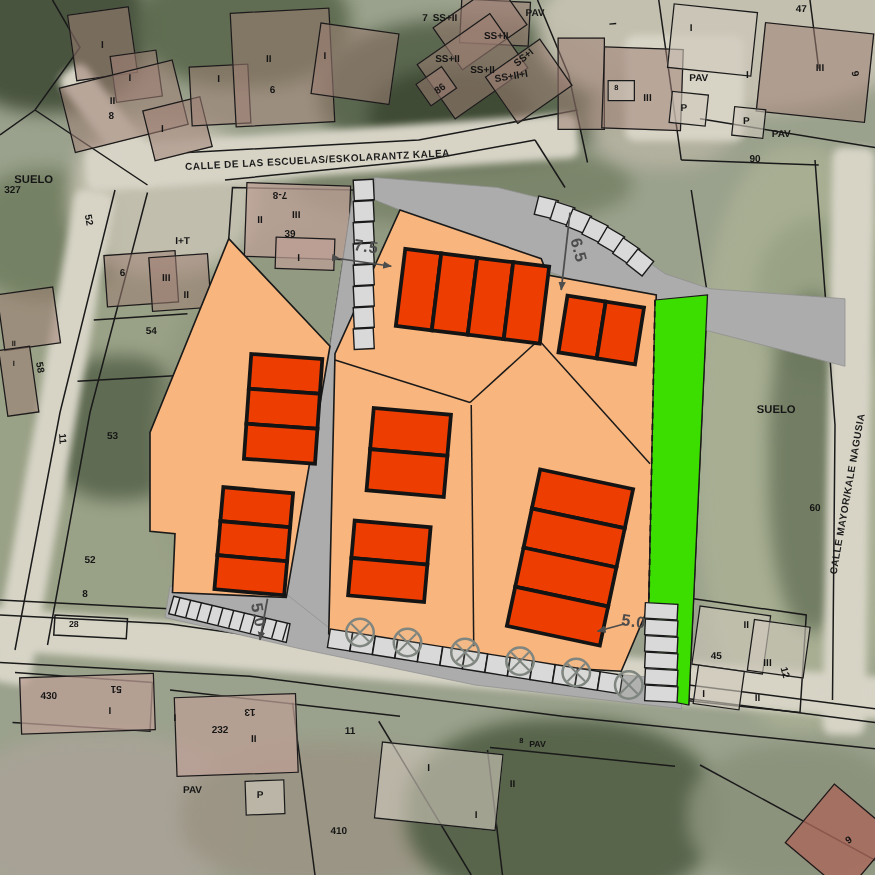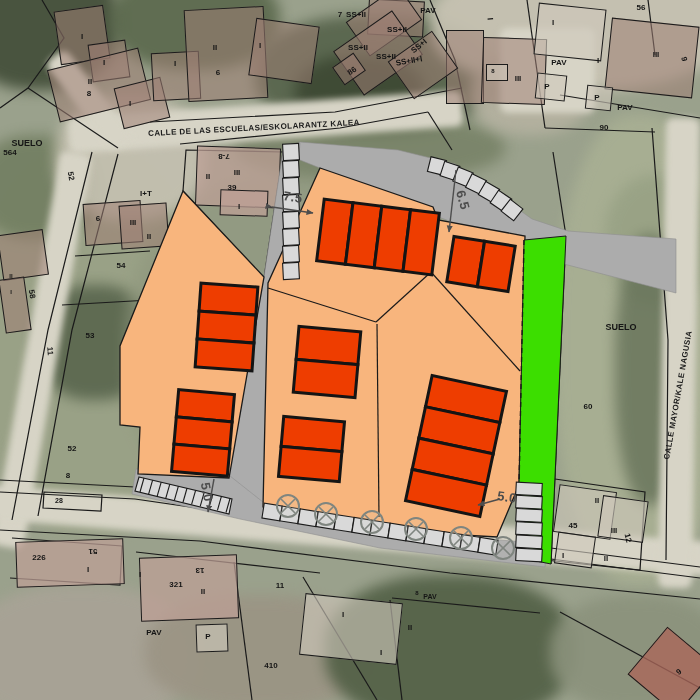--- a/index.html
+++ b/index.html
@@ -280,40 +280,40 @@
     <path class="dimline" d="M500,499 L478,505" marker-end="url(#arw)"></path>
   </svg>
 
   <div id="labels">
       <div class="lab" style="left: 82px; top: 36px; transform: translate(-50%, -50%) rotate(0deg);">I</div>
       <div class="lab" style="left: 104px; top: 62px; transform: translate(-50%, -50%) rotate(0deg);">I</div>
       <div class="lab" style="left: 90px; top: 81px; transform: translate(-50%, -50%) rotate(0deg);">II</div>
       <div class="lab" style="left: 89px; top: 93px; transform: translate(-50%, -50%) rotate(0deg);">8</div>
       <div class="lab" style="left: 130px; top: 103px; transform: translate(-50%, -50%) rotate(0deg);">I</div>
       <div class="lab" style="font-size: 9px; left: 27px; top: 143px; transform: translate(-50%, -50%) rotate(0deg);">SUELO</div>
-      <div class="lab" style="left: 10px; top: 152px; transform: translate(-50%, -50%) rotate(0deg);">564</div>
+      <div class="lab" style="left: 10px; top: 152px; transform: translate(-50%, -50%) rotate(0deg);">327</div>
       <div class="lab" style="left: 71px; top: 176px; transform: translate(-50%, -50%) rotate(80deg);">52</div>
       <div class="lab" style="left: 175px; top: 63px; transform: translate(-50%, -50%) rotate(0deg);">I</div>
       <div class="lab" style="left: 215px; top: 47px; transform: translate(-50%, -50%) rotate(0deg);">II</div>
       <div class="lab" style="left: 218px; top: 72px; transform: translate(-50%, -50%) rotate(0deg);">6</div>
       <div class="lab" style="left: 260px; top: 45px; transform: translate(-50%, -50%) rotate(0deg);">I</div>
       <div class="lab" style="left: 340px; top: 14px; transform: translate(-50%, -50%) rotate(0deg);">7</div>
       <div class="lab" style="left: 428px; top: 10px; transform: translate(-50%, -50%) rotate(0deg);">PAV</div>
       <div class="lab" style="left: 356px; top: 14px; transform: translate(-50%, -50%) rotate(0deg);">SS+II</div>
       <div class="lab" style="left: 397px; top: 29px; transform: translate(-50%, -50%) rotate(0deg);">SS+II</div>
       <div class="lab" style="left: 358px; top: 47px; transform: translate(-50%, -50%) rotate(0deg);">SS+II</div>
       <div class="lab" style="left: 386px; top: 56px; transform: translate(-50%, -50%) rotate(0deg);">SS+II</div>
       <div class="lab" style="left: 409px; top: 61px; transform: translate(-50%, -50%) rotate(-10deg);">SS+II+I</div>
       <div class="lab" style="left: 419px; top: 46px; transform: translate(-50%, -50%) rotate(-40deg);">SS+I</div>
       <div class="lab" style="left: 352px; top: 71px; transform: translate(-50%, -50%) rotate(-35deg);">86</div>
       <div class="lab" style="left: 490px; top: 19px; transform: translate(-50%, -50%) rotate(85deg);">I</div>
       <div class="lab" style="font-size: 6px; left: 493px; top: 71px; transform: translate(-50%, -50%) rotate(0deg);">8</div>
       <div class="lab" style="left: 518px; top: 78px; transform: translate(-50%, -50%) rotate(0deg);">III</div>
       <div class="lab" style="left: 553px; top: 22px; transform: translate(-50%, -50%) rotate(0deg);">I</div>
-      <div class="lab" style="left: 641px; top: 7px; transform: translate(-50%, -50%) rotate(0deg);">56</div>
+      <div class="lab" style="left: 641px; top: 7px; transform: translate(-50%, -50%) rotate(0deg);">47</div>
       <div class="lab" style="left: 559px; top: 62px; transform: translate(-50%, -50%) rotate(0deg);">PAV</div>
       <div class="lab" style="left: 547px; top: 86px; transform: translate(-50%, -50%) rotate(0deg);">P</div>
       <div class="lab" style="left: 598px; top: 60px; transform: translate(-50%, -50%) rotate(0deg);">I</div>
       <div class="lab" style="left: 656px; top: 54px; transform: translate(-50%, -50%) rotate(0deg);">III</div>
       <div class="lab" style="left: 684px; top: 59px; transform: translate(-50%, -50%) rotate(80deg);">9</div>
       <div class="lab" style="left: 597px; top: 97px; transform: translate(-50%, -50%) rotate(0deg);">P</div>
       <div class="lab" style="left: 625px; top: 107px; transform: translate(-50%, -50%) rotate(0deg);">PAV</div>
       <div class="lab" style="left: 604px; top: 127px; transform: translate(-50%, -50%) rotate(0deg);">90</div>
       <div class="lab" style="left: 146px; top: 193px; transform: translate(-50%, -50%) rotate(0deg);">I+T</div>
       <div class="lab" style="left: 224px; top: 156px; transform: translate(-50%, -50%) rotate(180deg);">7-8</div>
@@ -321,33 +321,33 @@
       <div class="lab" style="left: 237px; top: 172px; transform: translate(-50%, -50%) rotate(0deg);">III</div>
       <div class="lab" style="left: 232px; top: 187px; transform: translate(-50%, -50%) rotate(0deg);">39</div>
       <div class="lab" style="left: 239px; top: 206px; transform: translate(-50%, -50%) rotate(0deg);">I</div>
       <div class="lab" style="left: 98px; top: 218px; transform: translate(-50%, -50%) rotate(0deg);">6</div>
       <div class="lab" style="left: 133px; top: 222px; transform: translate(-50%, -50%) rotate(0deg);">III</div>
       <div class="lab" style="left: 149px; top: 236px; transform: translate(-50%, -50%) rotate(0deg);">II</div>
       <div class="lab" style="left: 121px; top: 265px; transform: translate(-50%, -50%) rotate(0deg);">54</div>
       <div class="lab" style="font-size: 6px; left: 11px; top: 276px; transform: translate(-50%, -50%) rotate(0deg);">II</div>
       <div class="lab" style="font-size: 6px; left: 11px; top: 292px; transform: translate(-50%, -50%) rotate(0deg);">I</div>
       <div class="lab" style="left: 32px; top: 294px; transform: translate(-50%, -50%) rotate(80deg);">58</div>
-      <div class="lab" style="left: 90px; top: 335px; transform: translate(-50%, -50%) rotate(0deg);">53</div>
+      <div class="lab" style="left: 90px; top: 349px; transform: translate(-50%, -50%) rotate(0deg);">53</div>
       <div class="lab" style="left: 50px; top: 351px; transform: translate(-50%, -50%) rotate(85deg);">11</div>
       <div class="lab" style="font-size: 9px; left: 621px; top: 327px; transform: translate(-50%, -50%) rotate(0deg);">SUELO</div>
-      <div class="lab" style="left: 588px; top: 406px; transform: translate(-50%, -50%) rotate(0deg);">60</div>
+      <div class="lab" style="left: 652px; top: 406px; transform: translate(-50%, -50%) rotate(0deg);">60</div>
       <div class="lab" style="left: 72px; top: 448px; transform: translate(-50%, -50%) rotate(0deg);">52</div>
       <div class="lab" style="left: 68px; top: 475px; transform: translate(-50%, -50%) rotate(0deg);">8</div>
       <div class="lab" style="font-size: 7px; left: 59px; top: 500px; transform: translate(-50%, -50%) rotate(0deg);">28</div>
-      <div class="lab" style="left: 39px; top: 557px; transform: translate(-50%, -50%) rotate(0deg);">226</div>
+      <div class="lab" style="left: 39px; top: 557px; transform: translate(-50%, -50%) rotate(0deg);">430</div>
       <div class="lab" style="left: 93px; top: 551px; transform: translate(-50%, -50%) rotate(180deg);">51</div>
       <div class="lab" style="left: 88px; top: 569px; transform: translate(-50%, -50%) rotate(0deg);">I</div>
       <div class="lab" style="left: 140px; top: 574px; transform: translate(-50%, -50%) rotate(0deg);">I</div>
       <div class="lab" style="left: 200px; top: 570px; transform: translate(-50%, -50%) rotate(180deg);">13</div>
-      <div class="lab" style="left: 176px; top: 584px; transform: translate(-50%, -50%) rotate(0deg);">321</div>
+      <div class="lab" style="left: 176px; top: 584px; transform: translate(-50%, -50%) rotate(0deg);">232</div>
       <div class="lab" style="left: 203px; top: 591px; transform: translate(-50%, -50%) rotate(0deg);">II</div>
       <div class="lab" style="left: 154px; top: 632px; transform: translate(-50%, -50%) rotate(0deg);">PAV</div>
       <div class="lab" style="left: 208px; top: 636px; transform: translate(-50%, -50%) rotate(0deg);">P</div>
       <div class="lab" style="left: 280px; top: 585px; transform: translate(-50%, -50%) rotate(0deg);">11</div>
       <div class="lab" style="left: 271px; top: 665px; transform: translate(-50%, -50%) rotate(0deg);">410</div>
       <div class="lab" style="left: 343px; top: 614px; transform: translate(-50%, -50%) rotate(0deg);">I</div>
       <div class="lab" style="font-size: 6px; left: 417px; top: 593px; transform: translate(-50%, -50%) rotate(0deg);">8</div>
       <div class="lab" style="font-size: 7px; left: 430px; top: 596px; transform: translate(-50%, -50%) rotate(0deg);">PAV</div>
       <div class="lab" style="left: 410px; top: 627px; transform: translate(-50%, -50%) rotate(0deg);">II</div>
       <div class="lab" style="left: 381px; top: 652px; transform: translate(-50%, -50%) rotate(0deg);">I</div>

